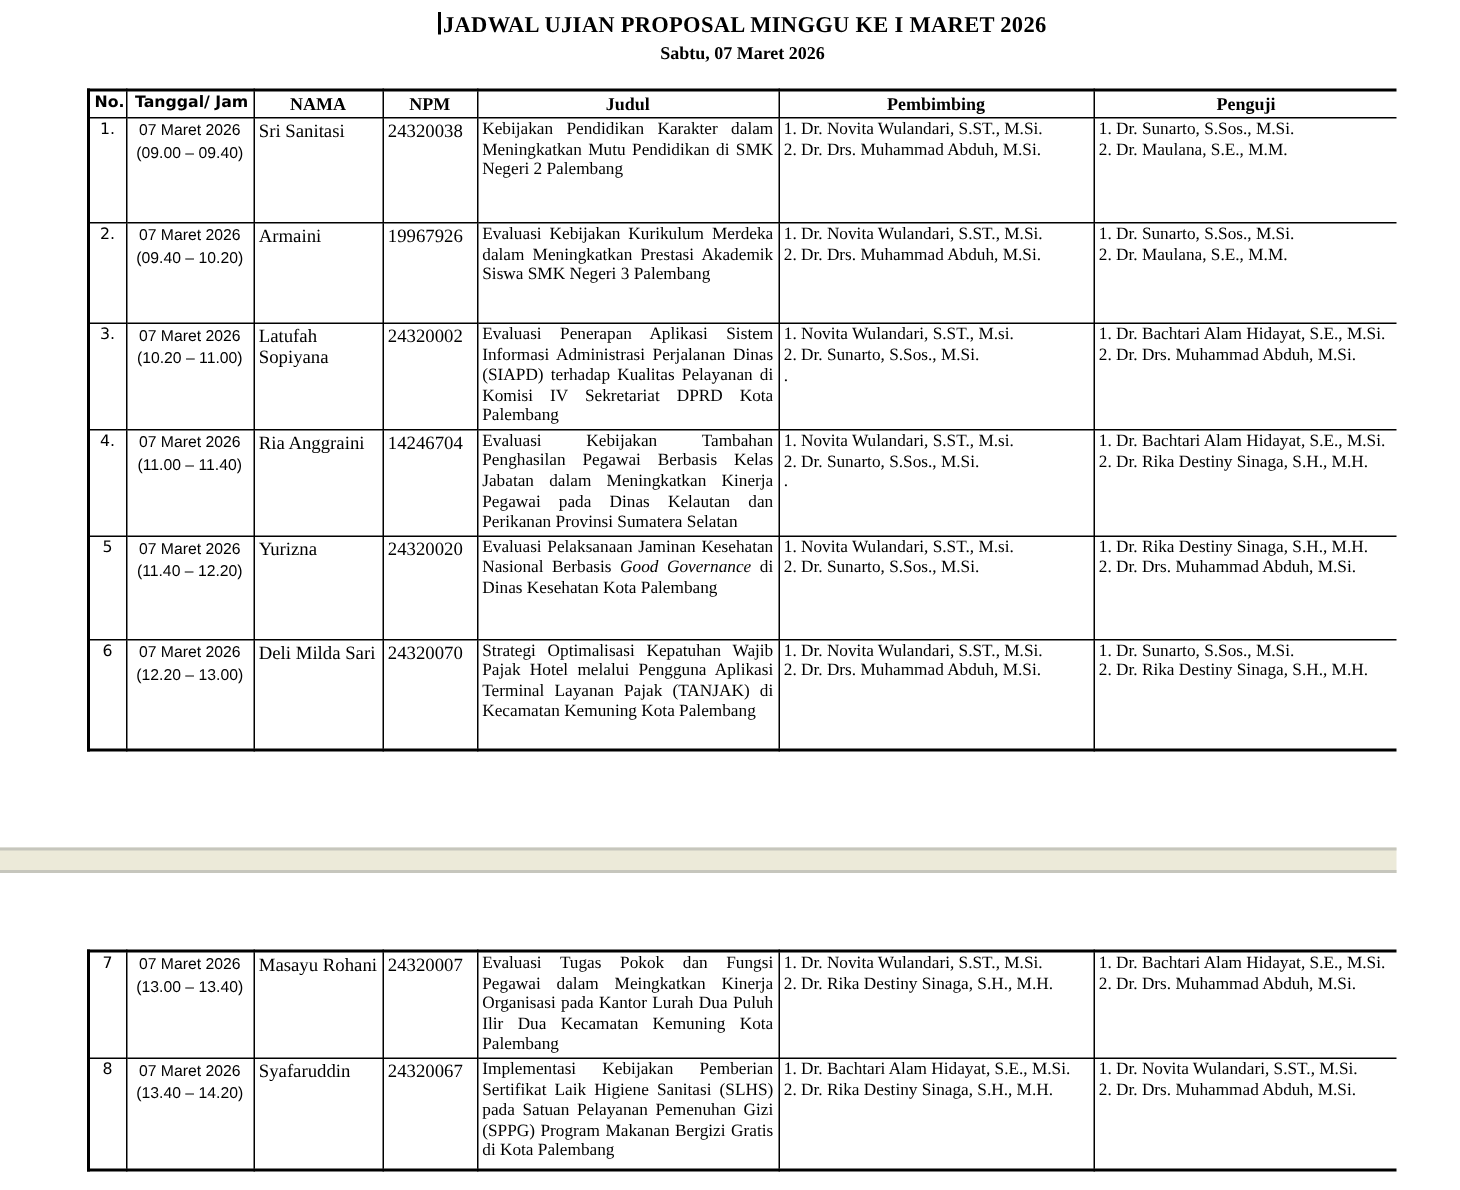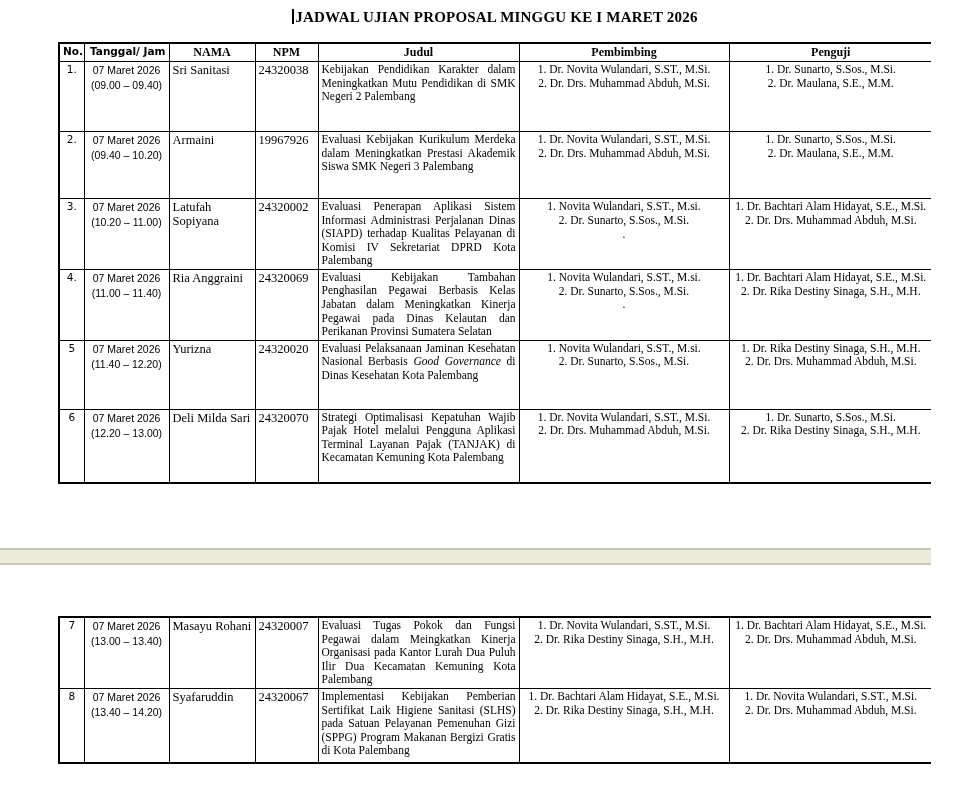--- a/index.html
+++ b/index.html
@@ -57,37 +57,38 @@
   }
   .date-line{white-space:nowrap;line-height:1.45;}
   .c-nama{font-size:12.5px;line-height:1.15;padding-left:4px;}
   .c-npm{font-size:12.5px;text-align:left;}
   .c-judul{
     font-size:11.5px;line-height:1.18;
     text-align:justify;text-justify:inter-word;
     padding:2px 4px;
   }
   .c-list{font-size:11.5px;line-height:1.2;padding:2px 1px 2px 3px;}
-  .c-list div{white-space:nowrap;text-align:center;}
+  .c-list div{white-space:nowrap;}
   .spacer-a{height:64px;}
   .page-break-band{
     height:13px;width:973px;
     background:#ecead9;
     border-top:2px solid #c6c6bd;
     border-bottom:2px solid #c6c6bd;
   }
   .spacer-b{height:51px;}
 </style>
 </head>
 <body>
 
 <div class="canvas">
   <div class="content">
     <div class="title-block">
       <span class="caret"></span><span class="doc-title">JADWAL UJIAN PROPOSAL MINGGU KE I MARET 2026</span>
+      <div class="doc-subtitle">Sabtu, 07 Maret 2026</div>
     </div>
 
     <table class="sched p1">
       <colgroup>
         <col style="width:25px">
           <col style="width:85px">
           <col style="width:86px">
         <col style="width:63px">
           <col style="width:201px">
           <col style="width:210px">
@@ -160,21 +161,21 @@
               <div>2. Dr. Drs. Muhammad Abduh, M.Si.</div>
             </td>
   </tr>
           <tr style="height: 69px;">
     <td class="c-no">4.</td>
     <td class="c-date">
       <div class="date-line">07 Maret 2026</div>
       <div class="date-line">(11.00 – 11.40)</div>
     </td>
     <td class="c-nama">Ria Anggraini</td>
-    <td class="c-npm">24320069</td>
+    <td class="c-npm">14246704</td>
     <td class="c-judul"><span>Evaluasi Kebijakan Tambahan Penghasilan Pegawai Berbasis Kelas Jabatan dalam Meningkatkan Kinerja Pegawai pada Dinas Kelautan dan Perikanan Provinsi Sumatera Selatan</span><i></i><span></span></td>
     <td class="c-list">
               <div>1. Novita Wulandari, S.ST., M.si.</div>
               <div>2. Dr. Sunarto, S.Sos., M.Si.</div>
               <div>.</div>
             </td>
     <td class="c-list">
               <div>1. Dr. Bachtari Alam Hidayat, S.E., M.Si.</div>
               <div>2. Dr. Rika Destiny Sinaga, S.H., M.H.</div>
             </td>

